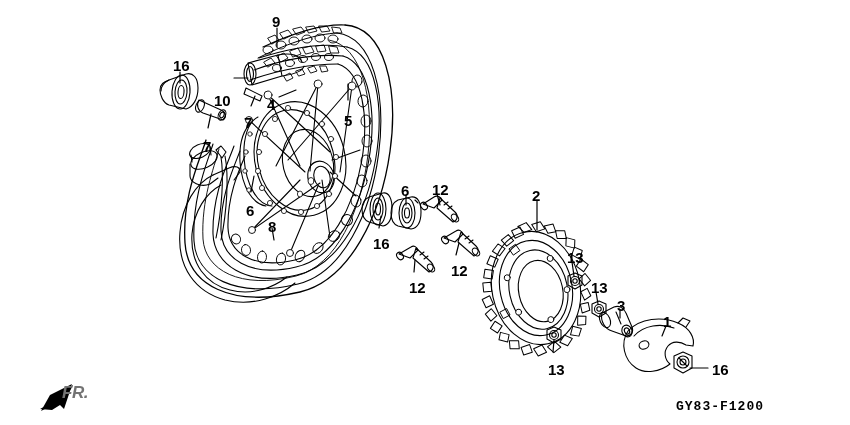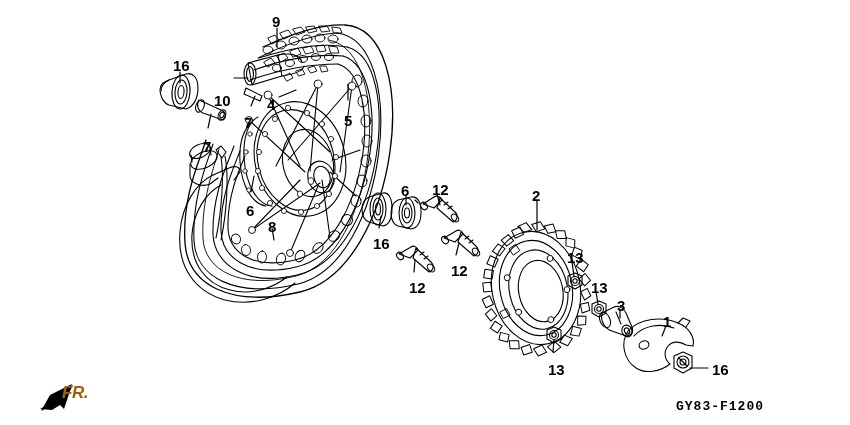--- a/index.html
+++ b/index.html
@@ -4,21 +4,21 @@
 <style>
   html,body{margin:0;padding:0;background:#fff;}
   body{width:850px;height:425px;overflow:hidden;
        font-family:"Liberation Sans",sans-serif;color:#000;}
   #sheet{position:relative;width:850px;height:425px;background:#ffffff;}
   #art{position:absolute;left:0;top:0;}
   .lbl{position:absolute;font-family:"Liberation Sans",sans-serif;
        font-weight:700;font-size:15px;color:#000;line-height:1;
        letter-spacing:0px;white-space:nowrap;}
   #frtext{position:absolute;font-family:"Liberation Sans",sans-serif;
-       font-weight:700;font-size:17px;font-style:italic;color:#a16207;
+       font-weight:700;font-size:17px;font-style:italic;color:#737373;
        left:62px;top:383px;letter-spacing:-0.5px;}
   #code{position:absolute;left:676px;top:399px;
        font-family:"Liberation Mono",monospace;font-weight:700;
        font-size:13px;color:#000;letter-spacing:1px;}
 </style>
 </head>
 <body>
 
 <div id="sheet">
 

